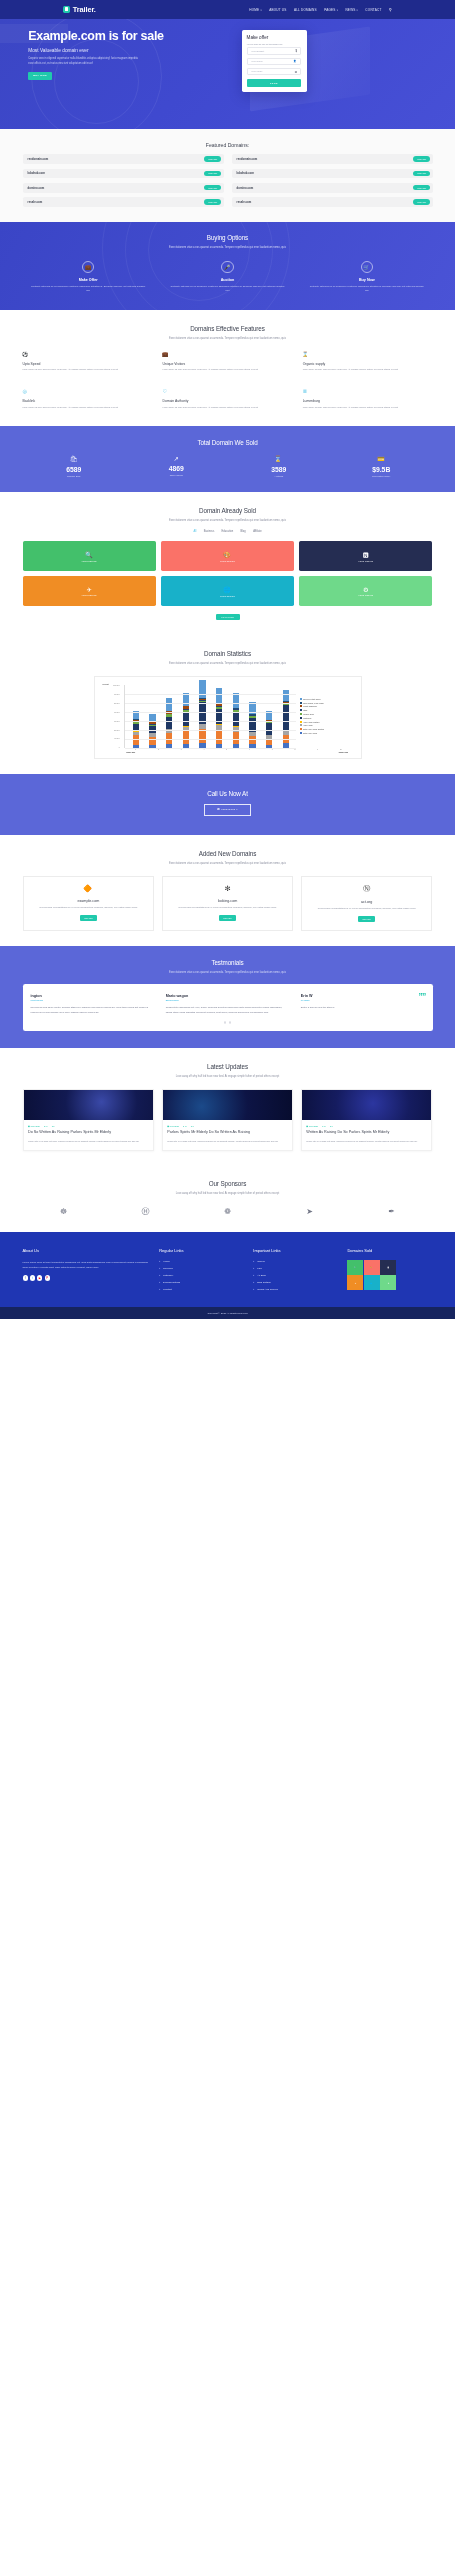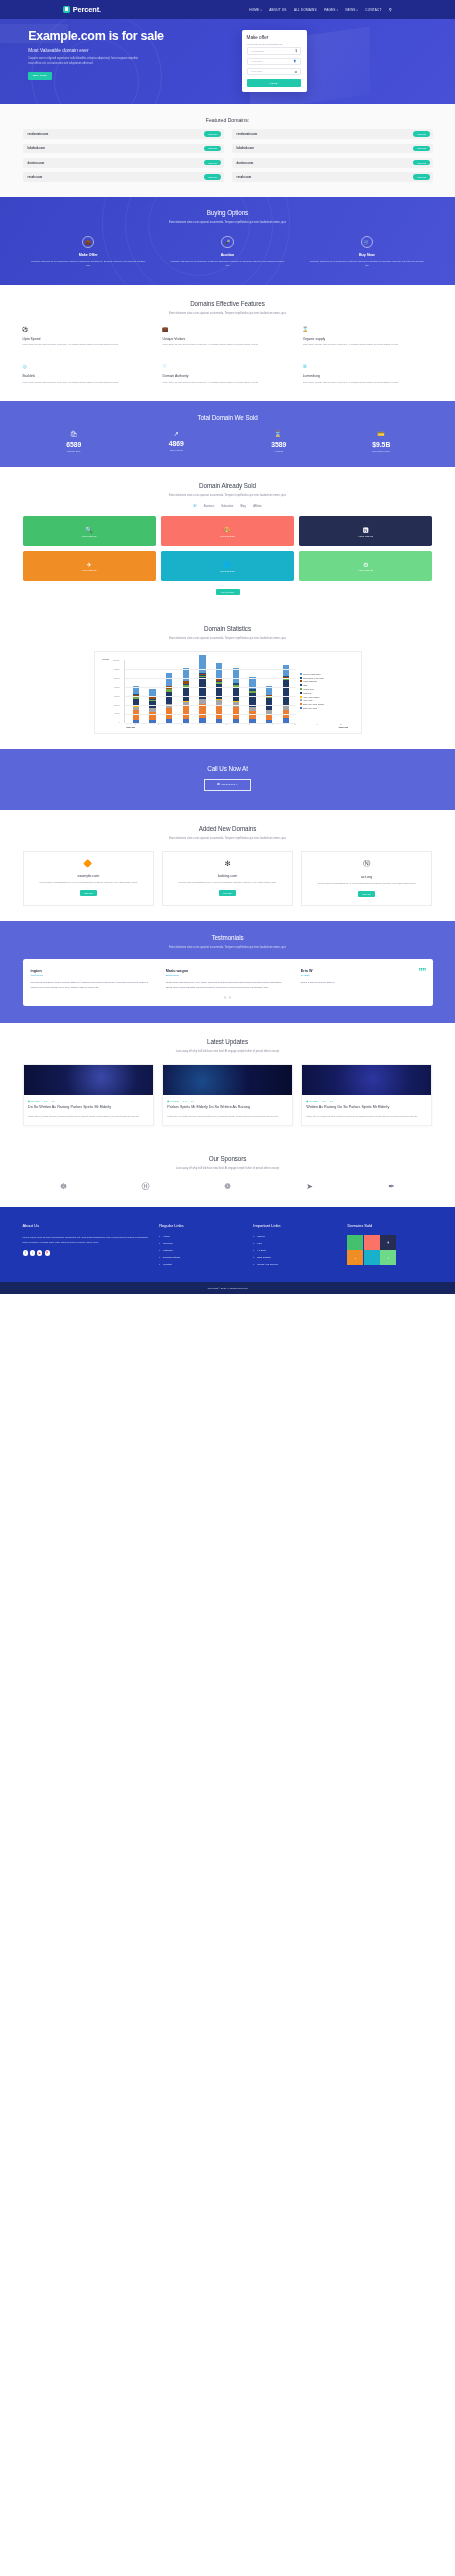--- a/index.html
+++ b/index.html
@@ -18,21 +18,21 @@
   .brand { display:flex; align-items:center; gap:2.3px; color:#fff; font-size:7.4px; font-weight:bold; letter-spacing:-0.1px;}
   .brand-mark { width:7.4px; height:7.4px; border-radius:1.7px; background:#20c9ac; display:flex;align-items:center;justify-content:center;}
   .brand-mark i { display:block; width:2.8px;height:4px;background:#fff;border-radius:0.6px;}
   .nav { display:flex; align-items:center; gap:7.4px; }
   .nav a { color:#dfe3f7; font-size:3.1px; letter-spacing:0.2px; text-decoration:none; white-space:nowrap; }
   .nav a .car { font-size:2.3px; opacity:.8; }
   .nav .srch { color:#fff; font-size:4px; }
 
   
   .hero {
-    position:relative; height:85px; overflow:hidden;
+    position:relative; height:110px; overflow:hidden;
     background:linear-gradient(135deg,#3b46c4 0%,#3f49cf 45%,#4750d6 100%);
   }
   .hero .glow { position:absolute; border-radius:50%; border:0.6px solid rgba(255,255,255,.07); }
   .g1{ width:85px;height:85px; left:54px; top:20px;}
   .g2{ width:131px;height:131px; left:31px; top:-8.5px;}
   .hero .lap{
     position:absolute; right:85px; top:16px; width:120px; height:68px;
     background:linear-gradient(130deg, rgba(255,255,255,.09), rgba(255,255,255,.02));
     transform:skewY(-8deg) ; border-radius:1.7px;
   }
@@ -193,21 +193,21 @@
   .copy{ background:#16245f; text-align:center; color:#cbd2f3; font-size:2.4px; padding:4.6px 0;}
 </style>
 </head>
 <body>
 
 <div class="topbar">
   <div class="brand">
     <span class="brand-mark">
         <i></i>
       </span>
-    <span>Percent.</span>
+    <span>Trailer.</span>
   </div>
   <div class="nav" id="nav">
       <a><span>HOME</span> <span class="car">▾</span></a>
       <a><span>ABOUT US</span></a>
       <a><span>ALL DOMAINS</span></a>
       <a><span>PAGES</span> <span class="car">▾</span></a>
       <a><span>NEWS</span> <span class="car">▾</span></a>
       <a><span>CONTACT</span></a>
       <a class="srch">⚲</a>
     </div>

